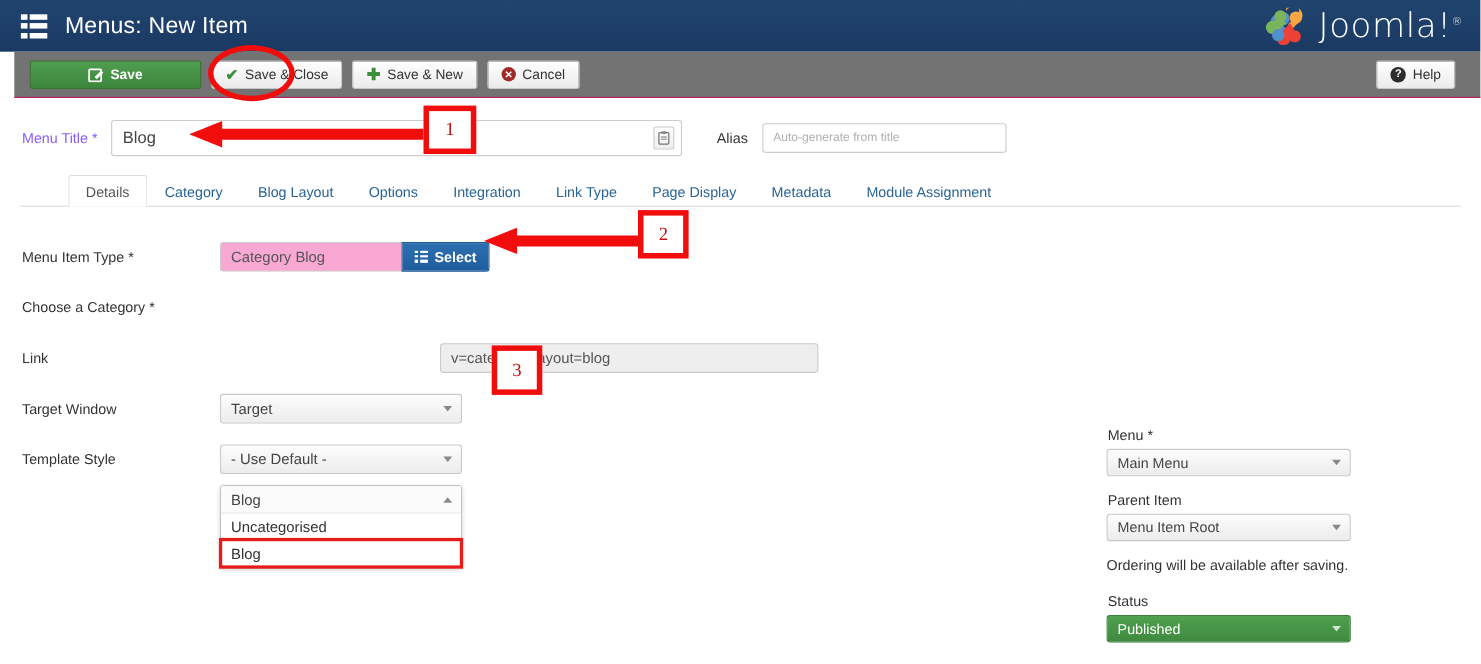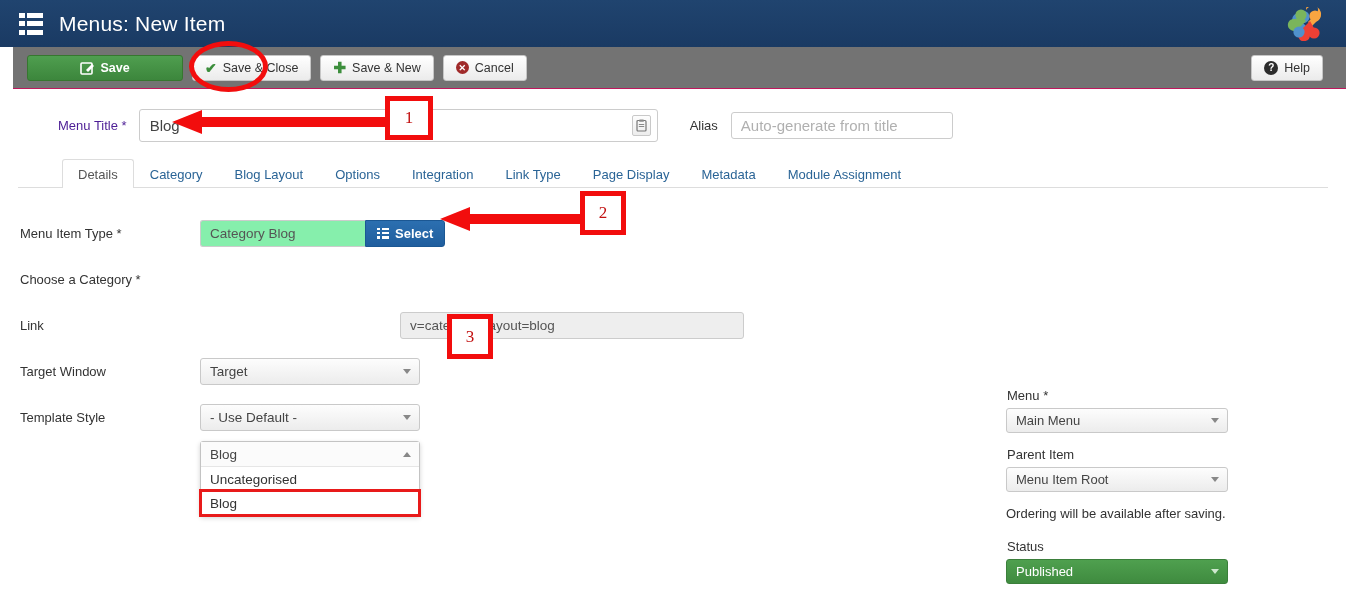--- a/index.html
+++ b/index.html
@@ -97,21 +97,21 @@
     display: inline-flex; align-items: center; justify-content: center;
     font-weight: bold;
   }
 
   
   .title-row {
     display: flex; align-items: center;
     padding: 18px 0 0 20px;
     height: 54px;
   }
-  .lbl { font-size: 13px; color: #4c1d95; margin-left: 38px; }
+  .lbl { font-size: 13px; color: #8b5cf6; }
   .field-wrap { position: relative; margin-left: 12px; }
   .txt-input {
     height: 33px;
     border: 1px solid #cccccc;
     border-radius: 3px;
     background: #fff;
     font-size: 15px;
     color: #444;
     padding: 0 36px 0 10px;
     width: 519px;
@@ -123,21 +123,21 @@
     width: 19px; height: 21px;
     border: 1px solid #c9c9c9; border-radius: 2px;
     background: linear-gradient(#fdfdfd,#ededed);
     display: flex; align-items: center; justify-content: center;
     cursor: pointer;
   }
   .alias-lbl { margin-left: 32px; font-size: 13px; }
   .alias-input {
     height: 27px; width: 222px;
     border: 1px solid #cccccc; border-radius: 3px;
-    font-size: 15px; padding: 0 9px; margin-left: 13px;
+    font-size: 11px; padding: 0 9px; margin-left: 13px;
     color: #444; background:#fff;
     font-family: "Liberation Sans", sans-serif;
   }
   .alias-input::placeholder { color: #b0b0b0; }
 
   
   .tabs {
     margin: 12px 18px 0 18px;
     border-bottom: 1px solid #dddddd;
     display: flex; align-items: flex-end;
@@ -164,21 +164,21 @@
 
   
   .body-area { position: relative; height: 100%; }
   .form-left { padding: 22px 0 0 20px; }
   .frow { display: flex; align-items: center; height: 46px; }
   .frow .flabel { width: 180px; font-size: 13px; color: #333; flex: 0 0 180px; }
 
   .mit-group { display: flex; align-items: stretch; height: 27px; }
   .mit-value {
     width: 165px;
-    background: #86efac;
+    background: #f9a8d4;
     border: 1px solid #cccccc;
     border-right: none;
     border-radius: 3px 0 0 3px;
     font-size: 13.5px; color: #555;
     display: flex; align-items: center; padding-left: 9px;
   }
   .btn-select {
     background: linear-gradient(#2c6fb0, #1f5e9e);
     border: 1px solid #1b5793;
     border-radius: 0 3px 3px 0;
@@ -303,20 +303,21 @@
       <path d="M13 6 a6 6 0 1 1 4 10 l8 8 -4 4 -8-8 a6 6 0 0 1 0-14z" fill="#5091cd"></path>
       <path d="M20 3 a6 6 0 1 1 10 4 l-8 8 4 4 8-8 a6 6 0 0 0-14 -8z" fill="#f9a541"></path>
       <path d="M9 12 a6 6 0 1 0 2 11 l9-9 -4-4 -7 2z" fill="#7ab55c"></path>
       <path d="M24 14 l-9 9 a6 6 0 1 0 9 5 l5-5 -5-9z" fill="#ee4035"></path>
       <circle cx="15" cy="8" r="5.6" fill="#7ab55c"></circle>
       <circle cx="29" cy="9" r="5.6" fill="#f9a541"></circle>
       <circle cx="13" cy="25" r="5.6" fill="#5091cd"></circle>
       <circle cx="28" cy="26" r="5.6" fill="#ee4035"></circle>
       <path d="M15 8 L28 26" stroke="#fff" stroke-width="0"></path>
     </svg>
+    <div class="brand-text"><span>Joomla!</span><span class="brand-reg">®</span></div>
   </div>
 </div>
 
 <div class="toolbar">
   <div class="btn btn-save">
     <span class="ico">
       <svg width="14" height="14" viewBox="0 0 14 14">
           <rect x="1" y="2" width="11" height="11" rx="1" fill="none" stroke="#fff" stroke-width="1.6"></rect>
           <path d="M6 9 L12 3 L14 5 L8 11 z" fill="#fff"></path>
         </svg>

